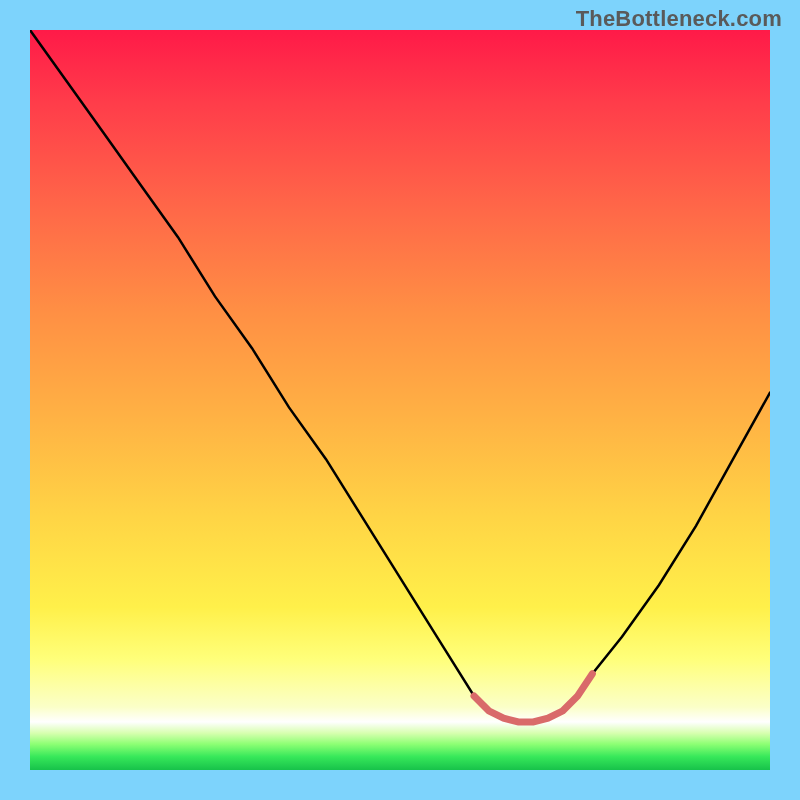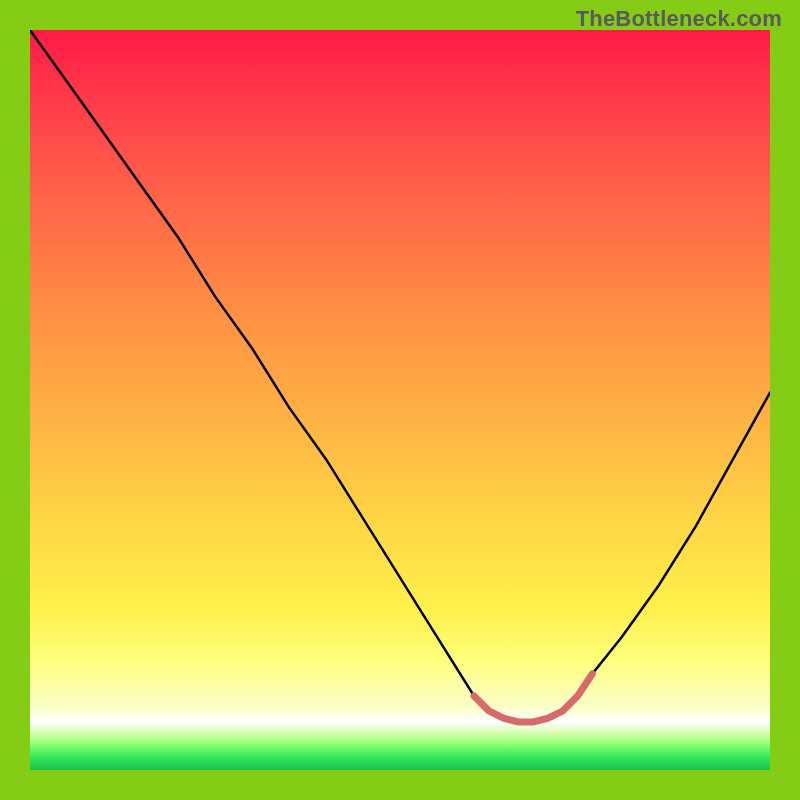--- a/index.html
+++ b/index.html
@@ -8,21 +8,21 @@
     width: 800px;
     height: 800px;
     background: #000;
     overflow: hidden;
     font-family: Arial, Helvetica, sans-serif;
   }
   .frame {
     position: relative;
     width: 800px;
     height: 800px;
-    background: #84cc16;
+    background: #7dd3fc;
   }
   .watermark {
     position: absolute;
     top: 6px;
     right: 18px;
     color: #5a5a5a;
     font-size: 22px;
     font-weight: 600;
     letter-spacing: 0.2px;
     z-index: 4;

